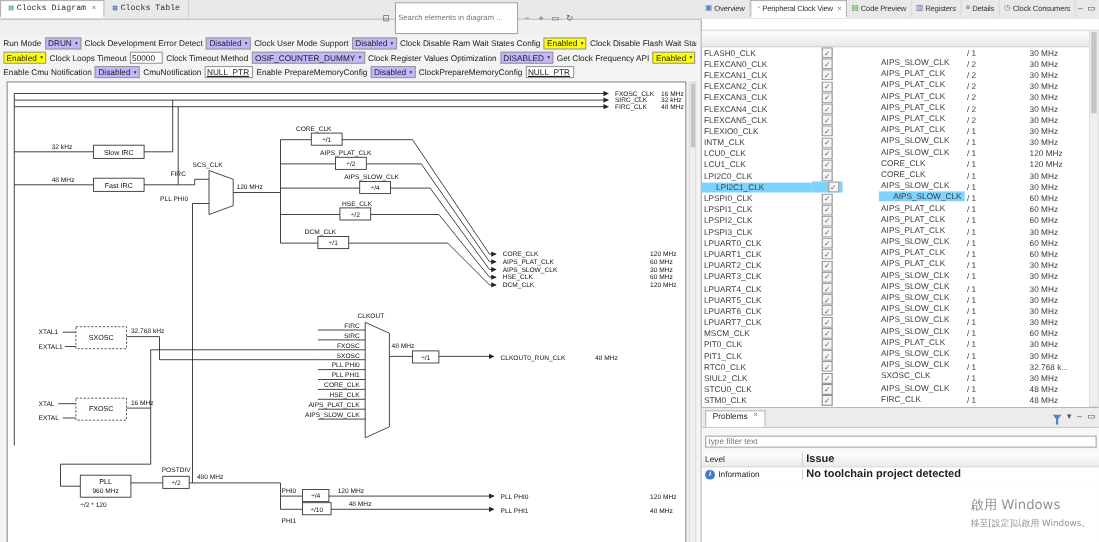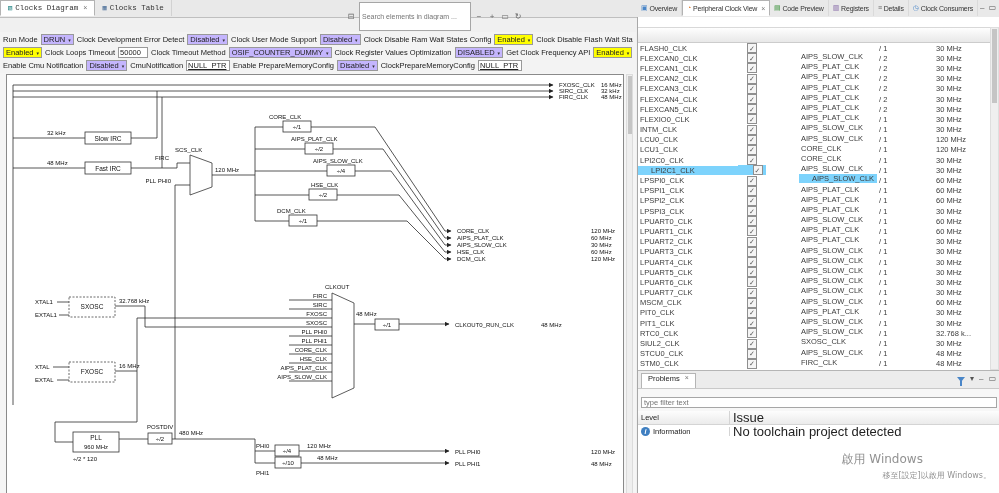--- a/index.html
+++ b/index.html
@@ -91,29 +91,29 @@
             border-top:5px solid #4a86c8; position:relative; }
   .funnel::after { content:""; position:absolute; left:-1px; top:-1px; width:2px; height:5px; background:#4a86c8; }
   .pminicon { font-size:8px; color:#555; line-height:8px; }
   .filterrow { padding:2px 3px; background:#f7f7f7; }
   input.filter { width:100%; height:11px; border:1px solid #a6a6a6; font-size:7.5px;
                  padding:0 2px; box-sizing:border-box; font-family:inherit; }
   .phead2 { display:flex; height:13px; background:linear-gradient(#fdfdfd,#ebebeb);
             border-bottom:1px solid #d4d4d4; }
   .lvl { width:92px; border-right:1px solid #d4d4d4; font-size:7.5px; padding:0 3px;
          display:flex; align-items:center; box-sizing:border-box; }
-  .iss { flex:1; font-size:13px; padding:0 3px; display:flex; align-items:center; }
+  .iss { flex:1; font-size:10px; padding:0 3px; display:flex; align-items:center;font-weight:bold; }
   .pbodybg { background:#fff; height:62px; }
   .problemrow { display:flex; height:13px; background:#fff; align-items:center; }
   .info-icon { width:9px; height:9px; border-radius:50%; background:#3f7fc1; color:#fff;
                font-size:7px; font-style:italic; font-weight:bold; text-align:center;
                line-height:9px; margin-right:3px; flex:0 0 auto; }
   .watermark { position:absolute; right:8px; bottom:12px; color:rgba(118,118,118,0.8);
                font-family:"DejaVu Sans",sans-serif; pointer-events:none; }
-  .wm1 { font-size:12px; } .wm2 { font-size:8px; margin-top:2px;margin-left:41px; }
+  .wm1 { font-size:12px; } .wm2 { font-size:8px; margin-top:2px; }
 </style>
 </head>
 <body>
 
 <div class="app">
 
   <div class="tabbar">
     <div class="etabs">
       <div class="tab active">
         <span class="tabicon" style="color:#2e8b8b">▧</span>

